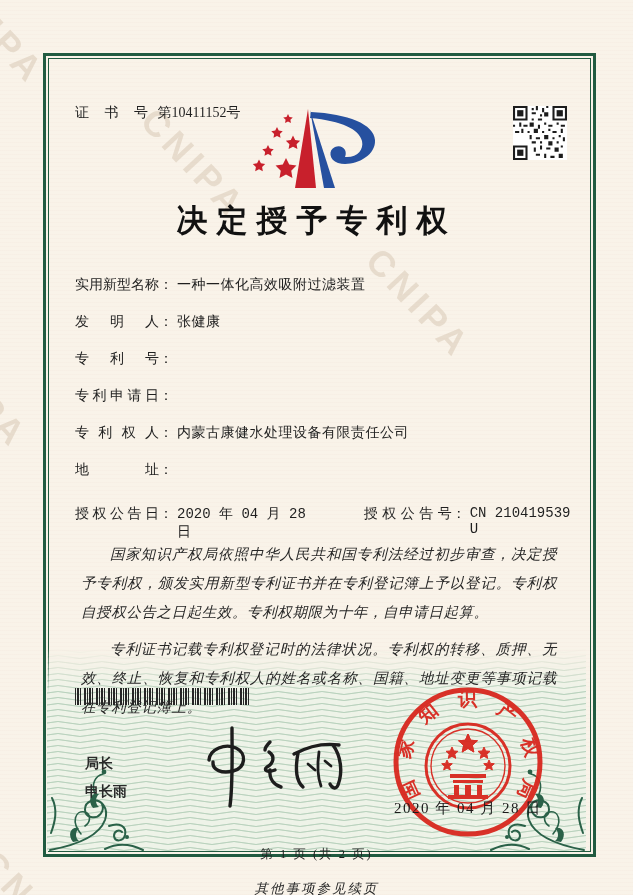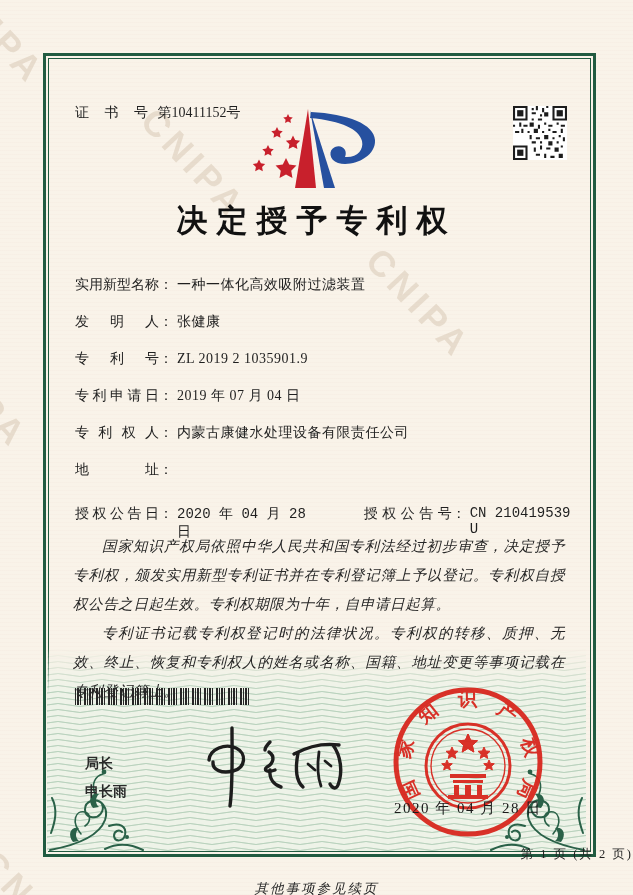--- a/index.html
+++ b/index.html
@@ -27,32 +27,32 @@
   .fields{position:absolute;left:75px;top:258px;width:490px;font-size:14px;}
   .frow{display:flex;margin-bottom:16px;line-height:21px;}
   .flabel{width:84px;text-align:justify;text-align-last:justify;flex:none;}
   .fcolon{flex:none;padding-right:4px;}
   .fvalue{width:398px;letter-spacing:0.5px;}
   .grantrow{position:absolute;left:75px;top:489px;width:510px;font-size:14px;display:flex;font-family:Liberation Mono, monospace;}
   .grantrow .g2{margin-left:38px;display:flex;}
   .grantrow .flabel2{width:88px;text-align:justify;text-align-last:justify;flex:none;}
   .body-text{position:absolute;left:73px;top:516px;width:492px;font-size:14.5px;
              font-style:italic;line-height:29px;letter-spacing:0.6px;text-align:justify;color:#262626;}
-  .body-text p{margin:0;text-indent:2em;}
+  .body-text p{margin:8px;text-indent:2em;}
   .barcode{position:absolute;left:75px;top:672px;width:176px;height:17px;
            background:repeating-linear-gradient(90deg,#262626 0 1px,rgba(0,0,0,0) 1px 2px,
            #262626 2px 4px,rgba(0,0,0,0) 4px 5px,#262626 5px 6px,rgba(0,0,0,0) 6px 9px,
            #262626 9px 11px,rgba(0,0,0,0) 11px 12px);}
   .signer{position:absolute;left:85px;top:733px;font-size:14px;line-height:28px;
           font-family:"Liberation Sans","DejaVu Sans",sans-serif;color:#2a2a2a;font-weight:bold;}
   .signature{position:absolute;left:175px;top:700px;}
   .seal{position:absolute;left:368px;top:646px;mix-blend-mode:multiply;opacity:0.95;}
   .seal-date{position:absolute;left:394px;top:783px;font-size:15px;letter-spacing:1.5px;
              color:#1b1b1b;z-index:6;}
-  .pageinfo{position:absolute;left:0;top:830px;width:633px;text-align:right;font-size:12.5px;letter-spacing:2px;}
+  .pageinfo{position:absolute;left:0;top:830px;width:633px;text-align:center;font-size:12.5px;letter-spacing:2px;}
   .contnote{position:absolute;left:0;top:864px;width:633px;text-align:center;
             font-size:13.5px;font-style:italic;letter-spacing:2px;color:#2a2a2a;}
 </style>
 </head>
 <body>
 
 <div class="page">
 
   <span class="wm" style="left:-38px;top:-34px;">CNIPA</span>
   <span class="wm" style="left:163px;top:100px;">CNIPA</span>
@@ -167,26 +167,24 @@
         <span class="fvalue">一种一体化高效吸附过滤装置</span>
       </div>
       <div class="frow">
         <span class="flabel">发明人</span>
           <span class="fcolon">：</span>
         <span class="fvalue">张健康</span>
       </div>
       <div class="frow">
         <span class="flabel">专利号</span>
           <span class="fcolon">：</span>
-        <span class="fvalue">ZL 2019 2 1035901.9</span>
       </div>
       <div class="frow">
         <span class="flabel">专利申请日</span>
           <span class="fcolon">：</span>
-        <span class="fvalue">2019 年 07 月 04 日</span>
       </div>
       <div class="frow">
         <span class="flabel">专利权人</span>
           <span class="fcolon">：</span>
         <span class="fvalue">内蒙古康健水处理设备有限责任公司</span>
       </div>
       <div class="frow" style="margin-bottom:0;">
         <span class="flabel">地址</span>
           <span class="fcolon">：</span>
       </div>

